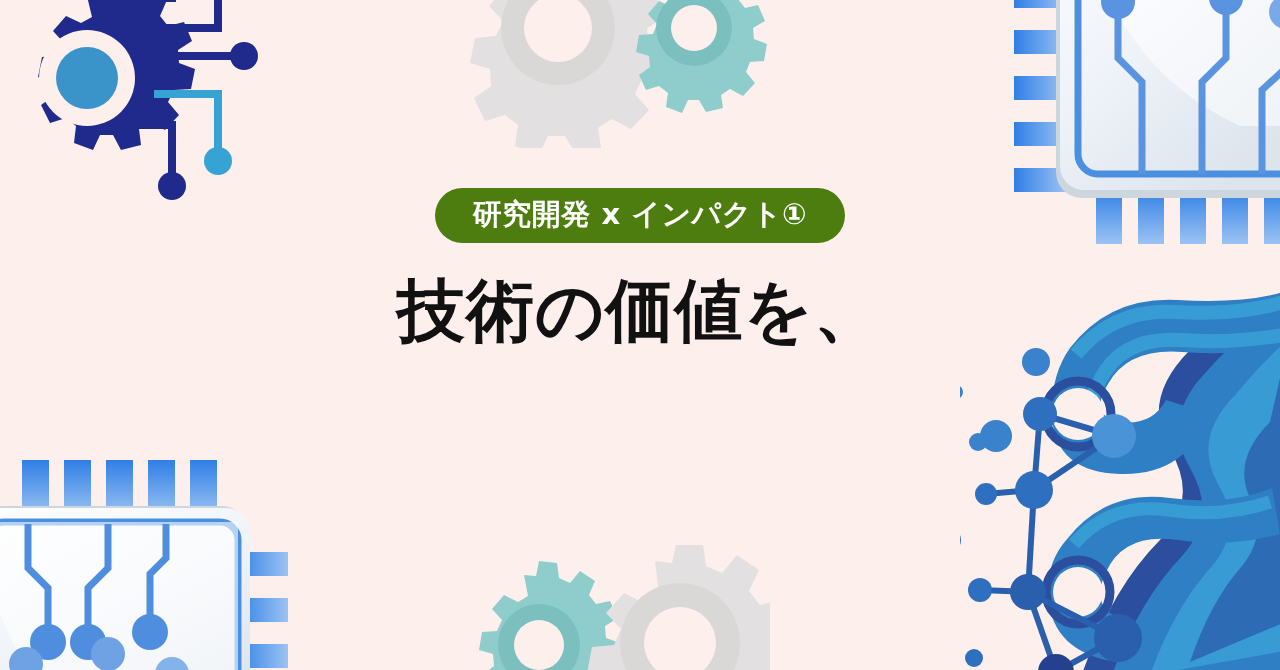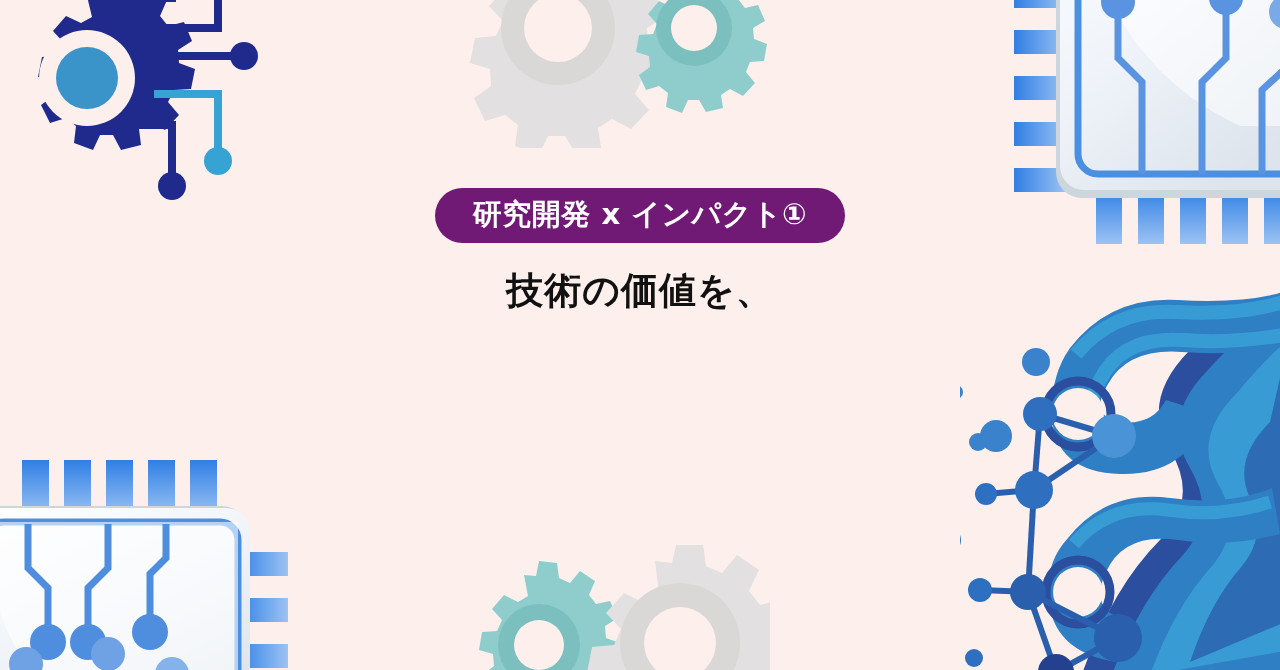--- a/index.html
+++ b/index.html
@@ -38,37 +38,37 @@
     height: 670px;
     display: flex;
     flex-direction: column;
     align-items: center;
     justify-content: flex-start;
     z-index: 5;
   }
 
   #badge {
     margin-top: 188px;
-    background: #701a75;
+    background: #4d7c0f;
     color: #ffffff;
     border-radius: 999px;
     padding: 11px 38px 14px 38px;
     font-size: 29px;
     font-weight: 700;
     letter-spacing: 0.5px;
     line-height: 1.05;
     white-space: nowrap;
     box-sizing: border-box;
   }
 
   #title {
     margin-top: 24px;
     text-align: center;
     color: #111111;
-    font-size: 37px;
+    font-size: 68px;
     font-weight: 700;
     line-height: 1.30;
     letter-spacing: 1px;
     white-space: nowrap;
   }
   #title .tline { display: block; }
 </style>
 </head>
 <body>
 

